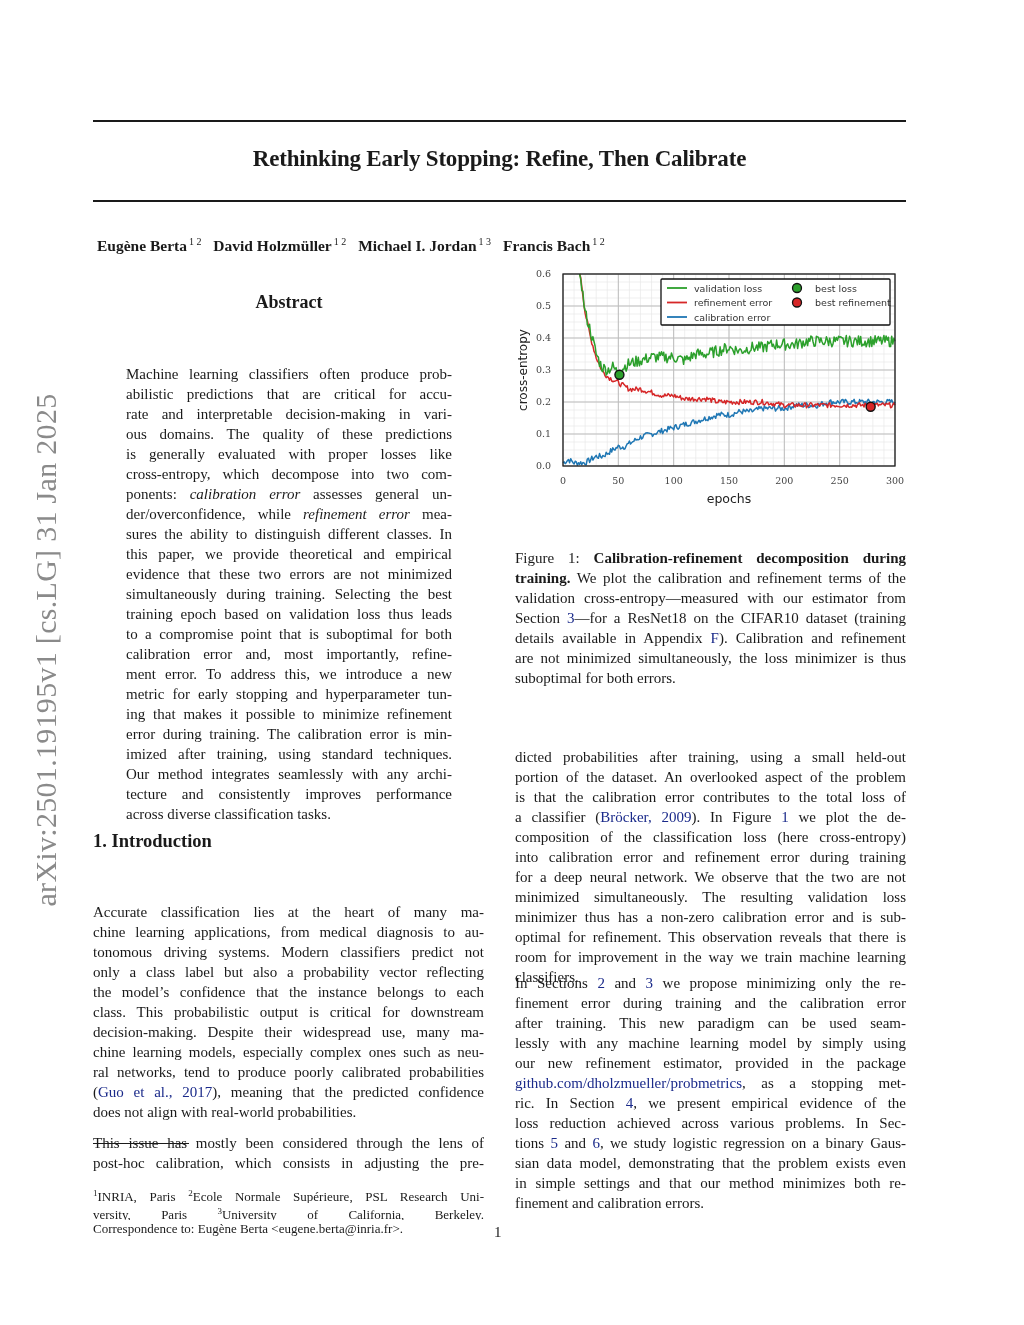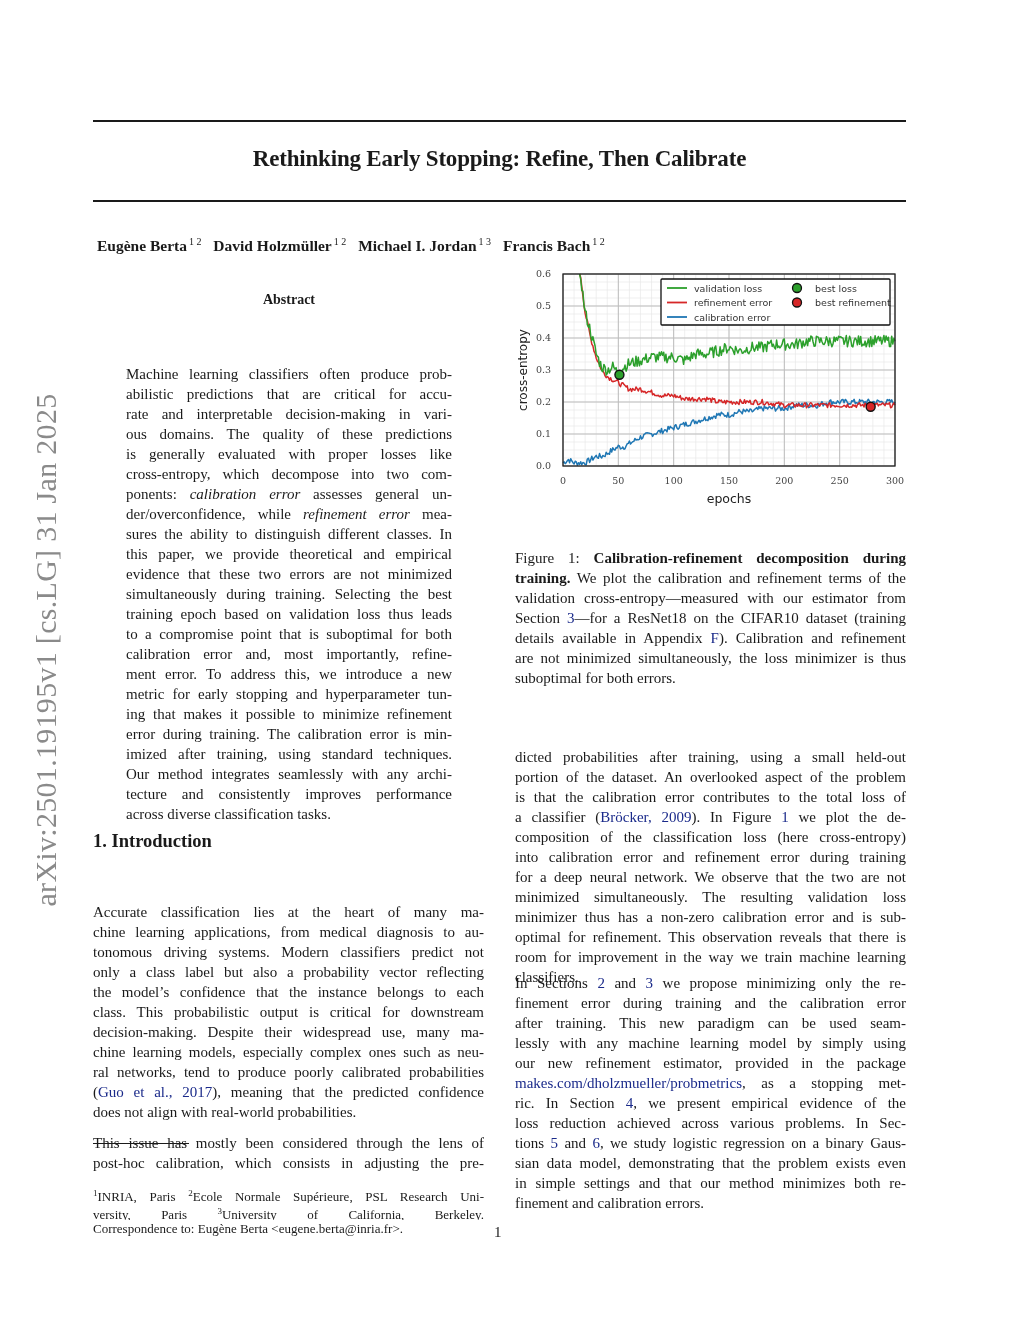--- a/index.html
+++ b/index.html
@@ -8,21 +8,21 @@
   .rule { position: absolute; left: 93px; width: 813px; height: 2px; background: #1a1a1a; }
   .title { position: absolute; left: 93px; width: 813px; top: 146px; text-align: center;
            font-weight: bold; font-size: 23px; letter-spacing: -0.2px; }
   .authors { position: absolute; left: 93px; width: 813px; top: 236px; text-align: left;
              font-weight: bold; font-size: 15.5px; }
   .authors .au { margin: 0 4px; }
   .authors sup { font-weight: normal; font-size: 10px; margin-left: 2px; }
   .arxiv { position: absolute; left: 46px; top: 650px; transform: translate(-50%,-50%) rotate(-90deg);
            white-space: nowrap; font-size: 30px; color: #8a8a8a; letter-spacing: 0.3px; }
   .abs-head { position: absolute; left: 126px; width: 326px; top: 292px; text-align: center;
-              font-weight: bold; font-size: 14px; }
+              font-weight: bold; font-size: 18px; }
   .para { position: absolute; font-size: 15px; line-height: 20px; text-align: justify; hyphens: manual; margin-top: 37px; }
   .para .ln { display: block; text-align: justify; text-align-last: justify; white-space: nowrap; overflow: hidden; height: 20px; }
   .para .ln.last { text-align-last: left; }
   .abstract { left: 126px; width: 326px; top: 327px; }
   .sec-head { position: absolute; left: 93px; top: 831px; font-weight: bold; font-size: 18.5px; }
   .intro1 { left: 93px; width: 391px; top: 865px; }
   .intro2 { left: 93px; width: 391px; top: 1096px; }
   .fn-rule { position: absolute; left: 93px; top: 1143px; width: 96px; height: 1px; background: #1a1a1a; }
   .footnote { left: 93px; width: 391px; top: 1148px; font-size: 13px; line-height: 17.5px; }
   .footnote .ln { height: 17.5px; }
@@ -245,21 +245,21 @@
     <span class="ln">optimal for refinement. This observation reveals that there is</span>
     <span class="ln">room for improvement in the way we train machine learning</span>
     <span class="ln last">classifiers.</span>
   </div>
 <div class="para right2">
     <span class="ln">In Sections <span class="link">2</span> and <span class="link">3</span> we propose minimizing only the re-</span>
     <span class="ln">finement error during training and the calibration error</span>
     <span class="ln">after training.  This new paradigm can be used seam-</span>
     <span class="ln">lessly with any machine learning model by simply using</span>
     <span class="ln">our new refinement estimator, provided in the package</span>
-    <span class="ln"><span class="link">makes.com/dholzmueller/probmetrics</span>, as a stopping met-</span>
+    <span class="ln"><span class="link">github.com/dholzmueller/probmetrics</span>, as a stopping met-</span>
     <span class="ln">ric.  In Section <span class="link">4</span>, we present empirical evidence of the</span>
     <span class="ln">loss reduction achieved across various problems.  In Sec-</span>
     <span class="ln">tions <span class="link">5</span> and <span class="link">6</span>, we study logistic regression on a binary Gaus-</span>
     <span class="ln">sian data model, demonstrating that the problem exists even</span>
     <span class="ln">in simple settings and that our method minimizes both re-</span>
     <span class="ln last">finement and calibration errors.</span>
   </div>
 
 <div class="page-num">1</div>
 

